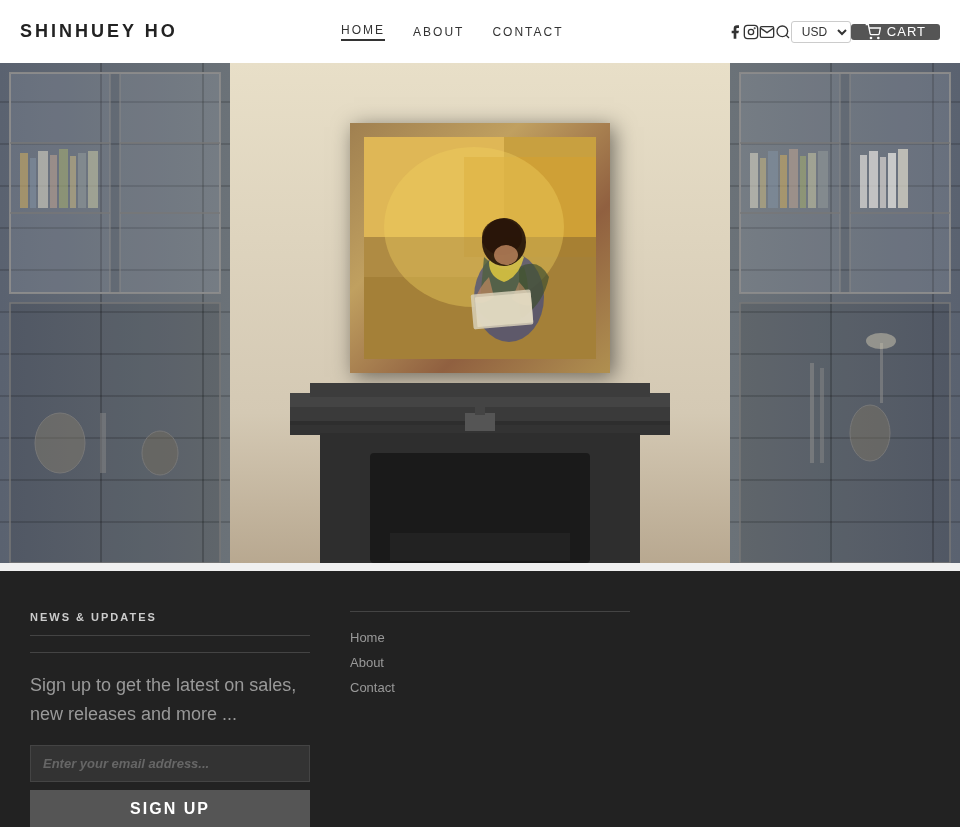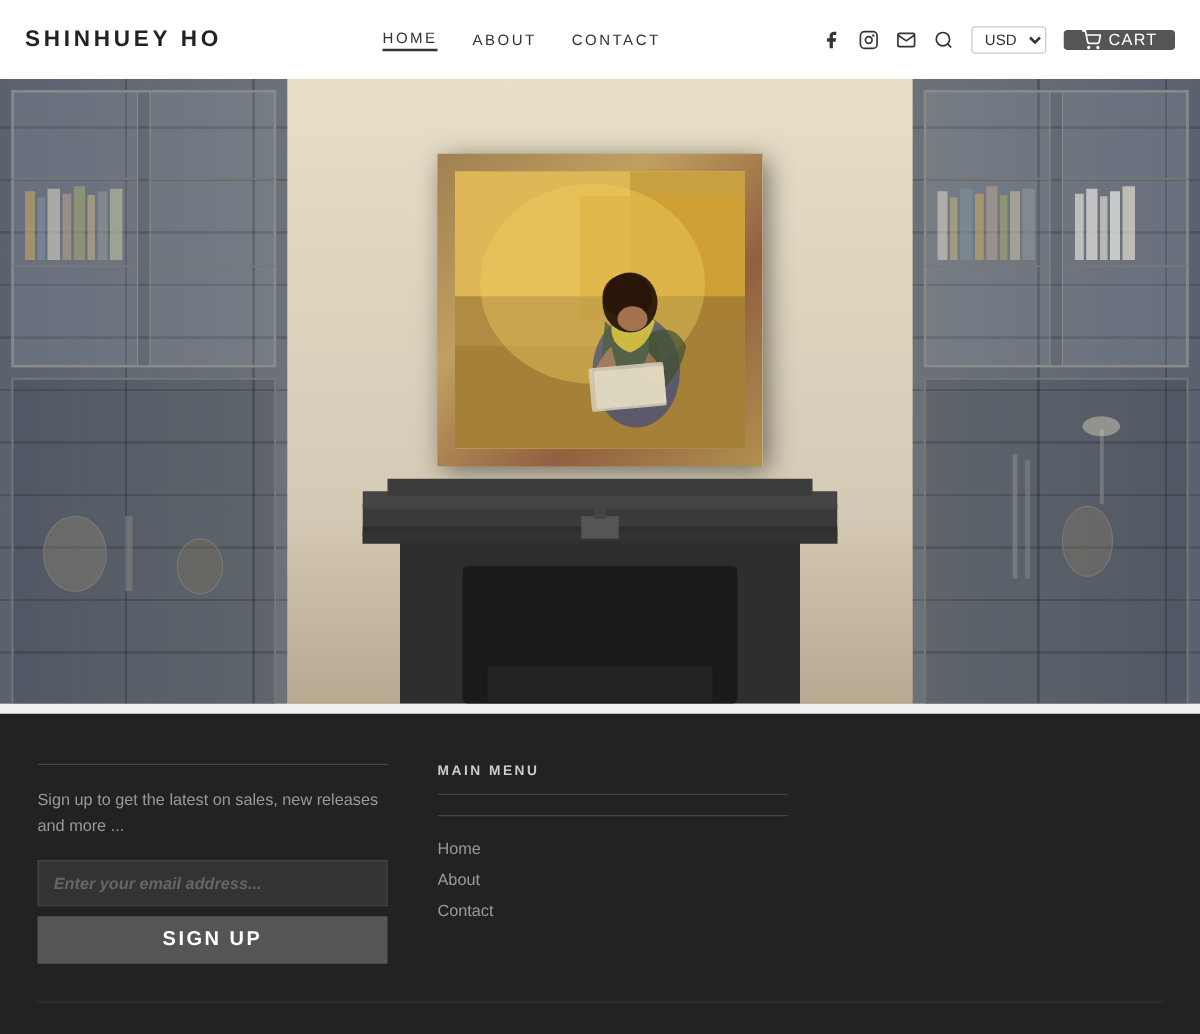--- a/index.html
+++ b/index.html
@@ -52,21 +52,20 @@
     }
 
     .nav-link.active {
       border-bottom: 2px solid #333;
       padding-bottom: 2px;
     }
 
     .header-icons {
       display: flex;
       align-items: center;
-      gap: 14px;
     }
 
     .icon-btn {
       background: none;
       border: none;
       cursor: pointer;
       color: #333;
       font-size: 16px;
       display: flex;
       align-items: center;
@@ -237,21 +236,21 @@
       letter-spacing: 2px;
       color: #ccc;
       font-weight: 700;
       text-transform: uppercase;
       margin-bottom: 16px;
       padding-bottom: 12px;
       border-bottom: 1px solid #444;
     }
 
     .footer-description {
-      font-size: 13px;
+      font-size: 18px;
       color: #999;
       line-height: 1.6;
       margin-bottom: 16px;
     }
 
     .email-input {
       width: 100%;
       padding: 10px 12px;
       background: #333;
       border: 1px solid #444;
@@ -490,28 +489,28 @@
     </svg>
   </div>
 </div>
 
 <div style="height:8px; background:#f0f0f0;"></div>
 
 <footer>
   <div class="footer-content">
 
     <div class="footer-section">
+      <div class="footer-section-title">NEWS &amp; UPDATES</div>
       <div class="divider-line"></div>
       <p class="footer-description">Sign up to get the latest on sales, new releases and more ...</p>
       <input class="email-input" type="email" placeholder="Enter your email address..." style="">
       <button class="signup-btn">SIGN UP</button>
     </div>
 
     <div class="footer-section">
-      <div class="footer-section-title">MAIN MENU</div>
       <div class="divider-line"></div>
       <a class="footer-nav-link">Home</a>
       <a class="footer-nav-link">About</a>
       <a class="footer-nav-link">Contact</a>
     </div>
 
   </div>
 
   <div class="footer-bottom">
     

